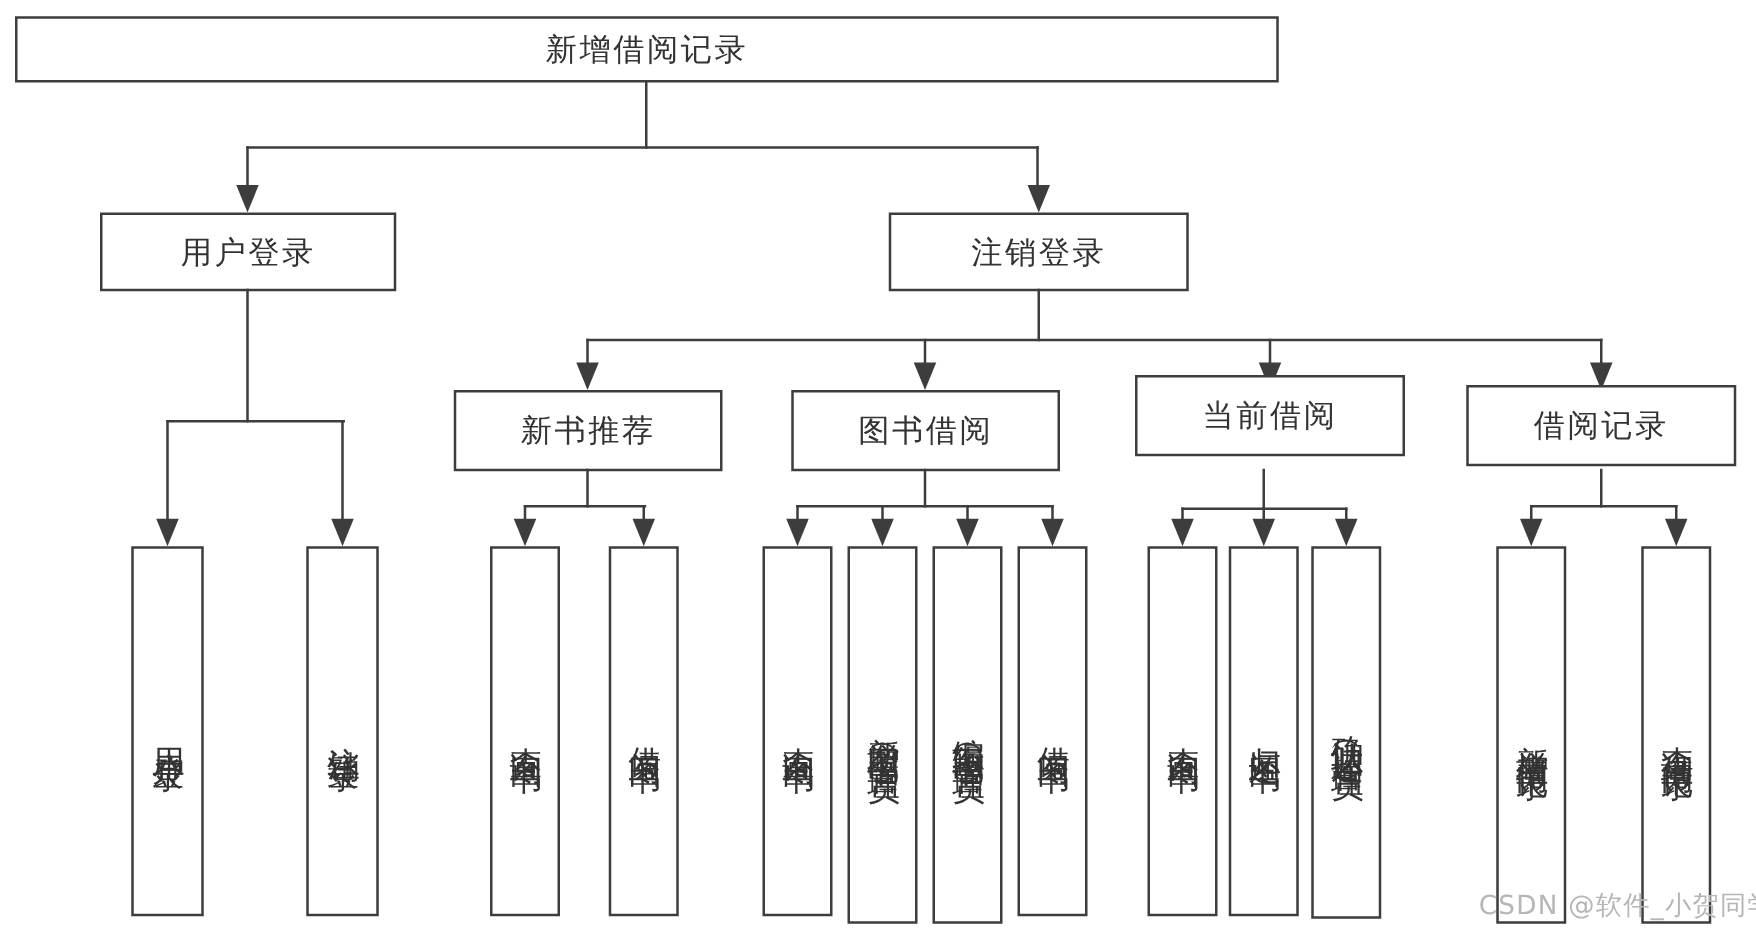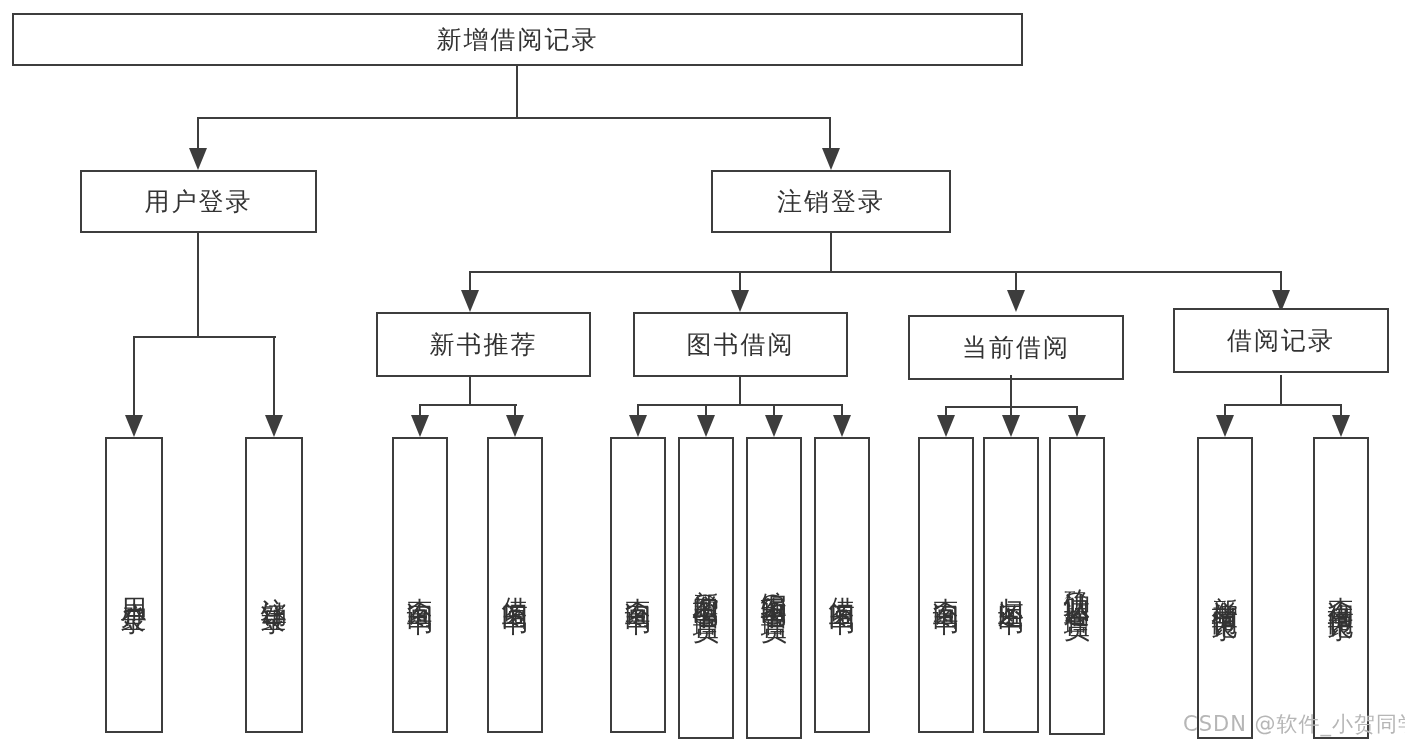--- a/index.html
+++ b/index.html
@@ -87,23 +87,23 @@
   <div class="line" style="left:469px; top:271px; width:813px; height:2px;"></div>
   <div class="line" style="left:469px; top:271px; width:2px; height:24px;"></div>
   <div class="line" style="left:739px; top:271px; width:2px; height:24px;"></div>
   <div class="line" style="left:1015px; top:271px; width:2px; height:24px;"></div>
   <div class="line" style="left:1280px; top:271px; width:2px; height:24px;"></div>
   <div class="arrow" style="left:461px; top:290px;"></div>
   <div class="arrow" style="left:731px; top:290px;"></div>
   <div class="arrow" style="left:1007px; top:290px;"></div>
   <div class="arrow" style="left:1272px; top:290px;"></div>
 
-  <div class="box h" style="left:376px; top:312px; width:215px; height:65px;">新书推荐</div>
+  <div class="box h" style="left:363px; top:312px; width:215px; height:65px;">新书推荐</div>
   <div class="box h" style="left:633px; top:312px; width:215px; height:65px;">图书借阅</div>
-  <div class="box h" style="left:908px; top:315px; width:216px; height:65px;">当前借阅</div>
+  <div class="box h" style="left:908px; top:300px; width:216px; height:65px;">当前借阅</div>
   <div class="box h" style="left:1173px; top:308px; width:216px; height:65px;">借阅记录</div>
 
   <div class="line" style="left:469px; top:375px; width:2px; height:31px;"></div>
   <div class="line" style="left:419px; top:404px; width:98px; height:2px;"></div>
   <div class="line" style="left:419px; top:404px; width:2px; height:16px;"></div>
   <div class="line" style="left:514px; top:404px; width:2px; height:16px;"></div>
   <div class="arrow" style="left:411px; top:415px;"></div>
   <div class="arrow" style="left:506px; top:415px;"></div>
 
   <div class="line" style="left:739px; top:375px; width:2px; height:31px;"></div>

